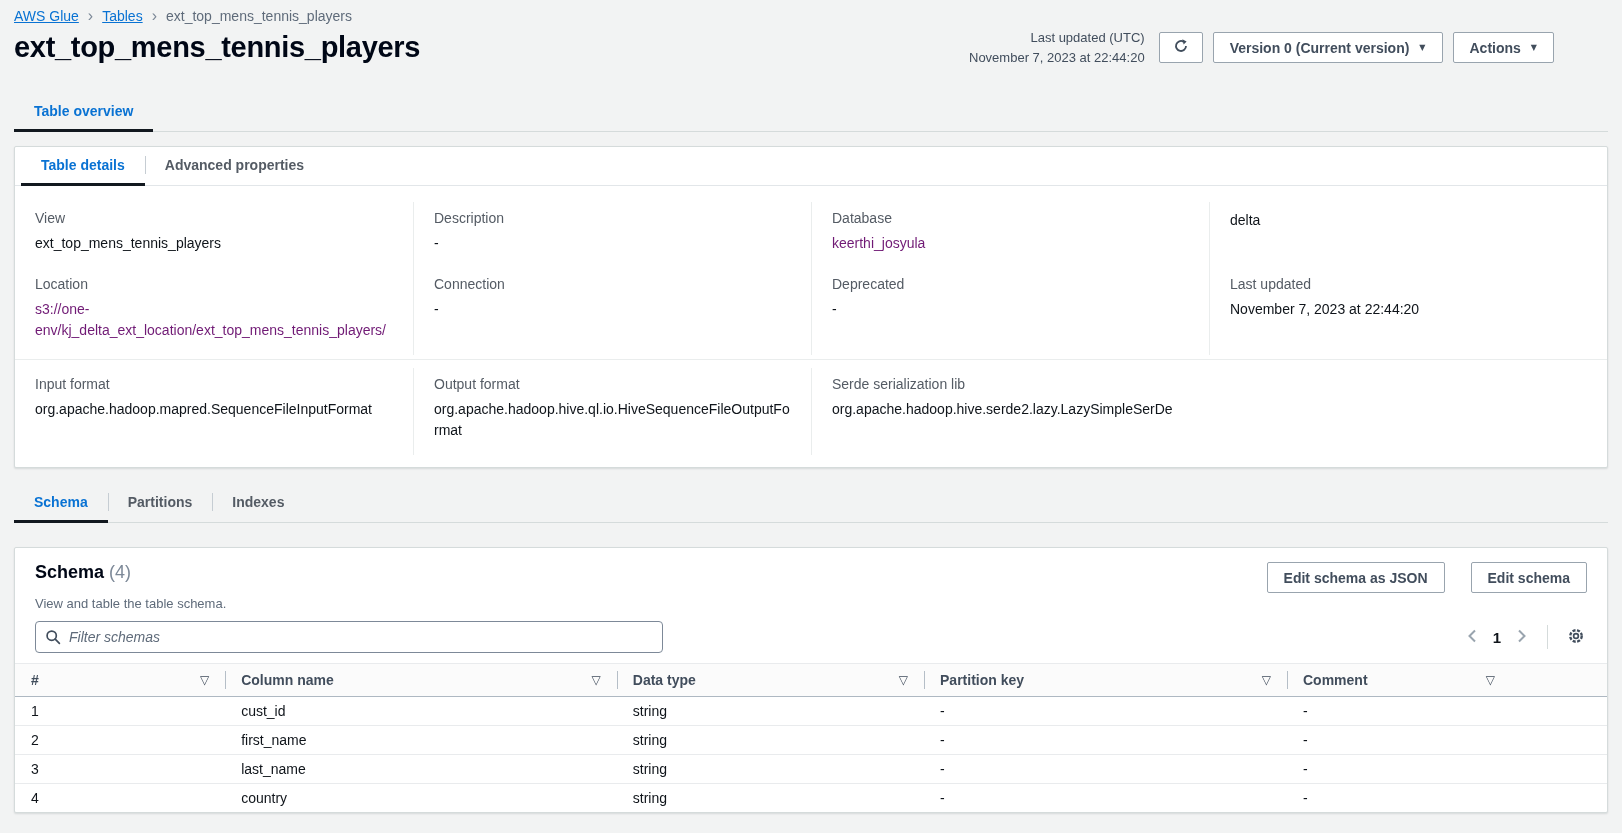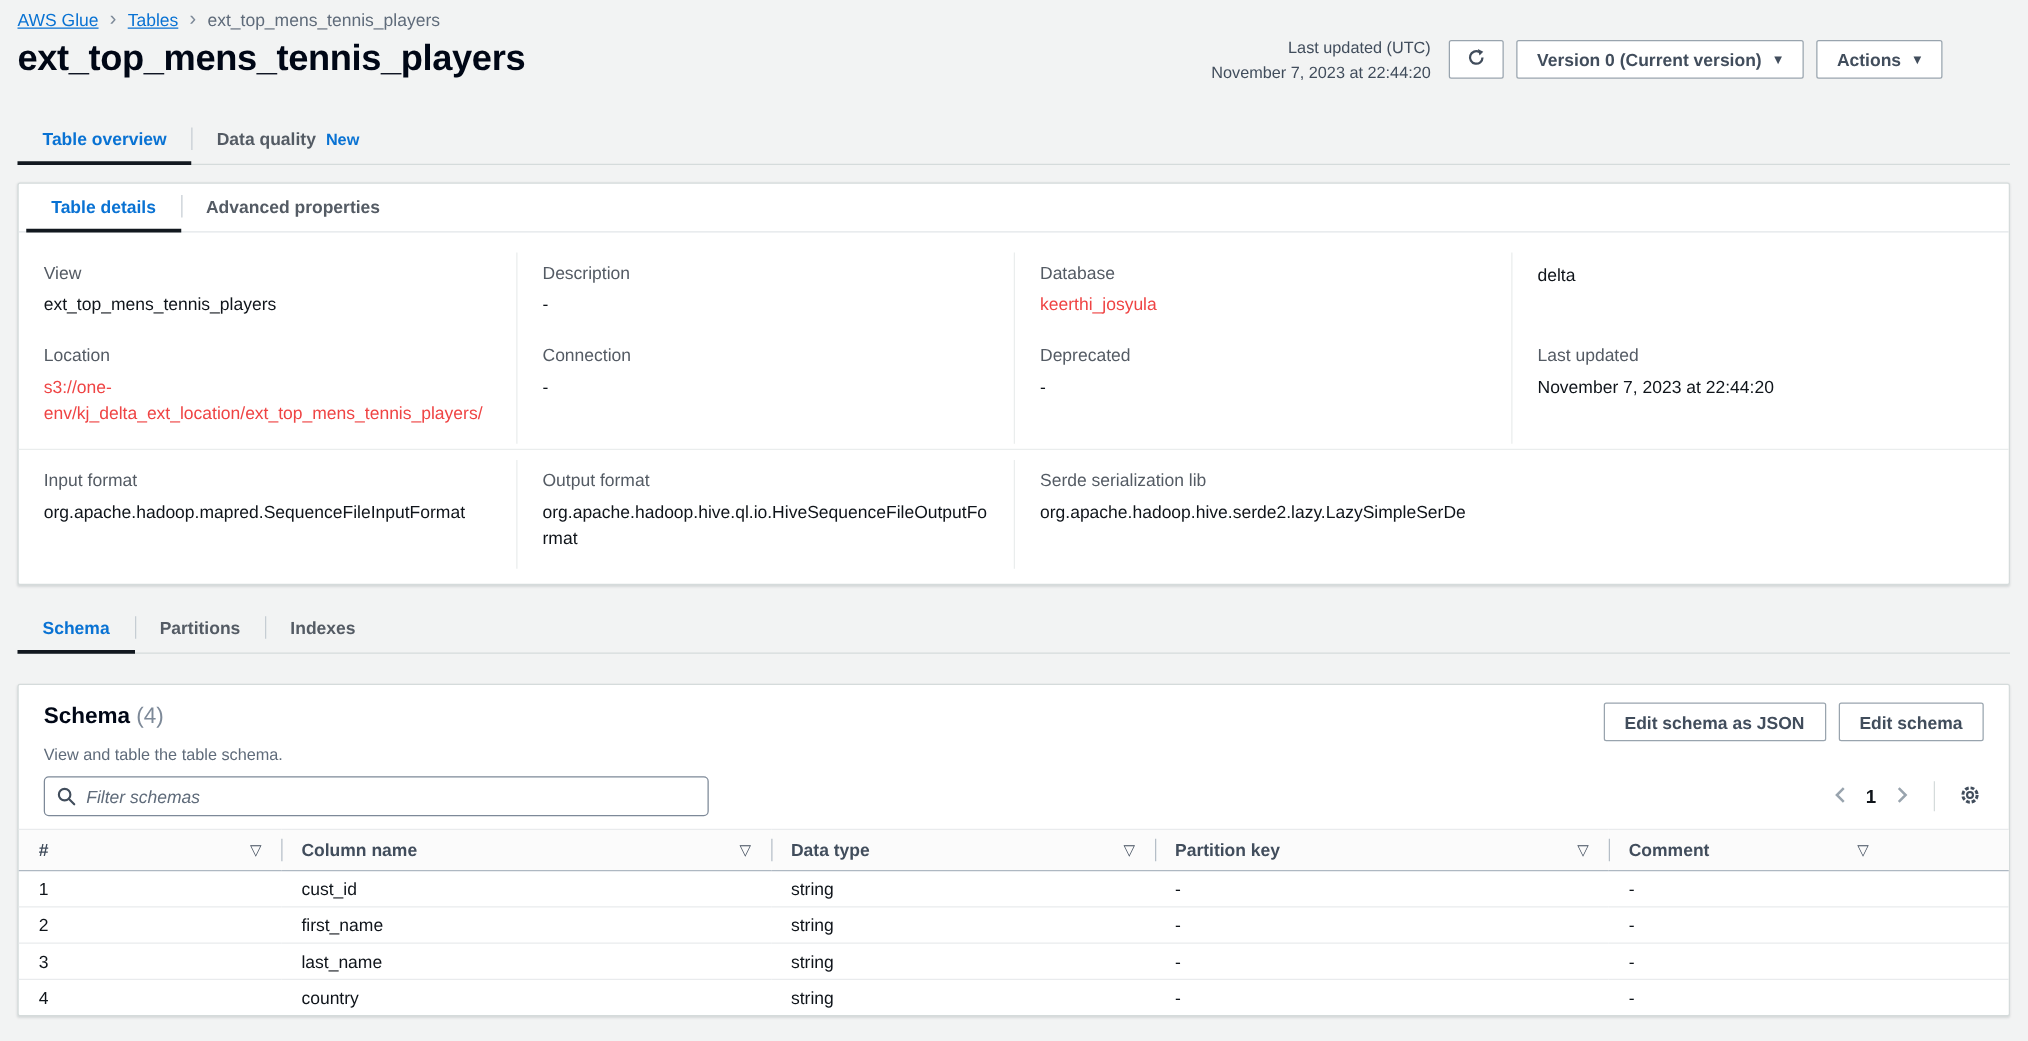--- a/index.html
+++ b/index.html
@@ -38,35 +38,35 @@
   .card .tabs{padding-left:6px;border-bottom:1px solid #e2e6e9;}
 
   
   .details-grid{display:grid;grid-template-columns:repeat(4,1fr);padding:16px 0 4px;}
   .details-grid .field:not(:nth-child(4n+1)){border-left:1px solid #eaeded;}
   .details-grid2{display:grid;grid-template-columns:1fr 1fr 2fr;padding:8px 0 12px;}
   .details-grid2 .field:not(:first-child){border-left:1px solid #eaeded;}
   .field{padding:8px 20px 14px;}
   .flabel{color:#545b64;padding-bottom:7px;font-size:14px;}
   .fvalue{color:#0f141a;font-size:14px;line-height:1.5;overflow-wrap:anywhere;}
-  .fvalue a{color:#ef4444;text-decoration:none;cursor:pointer;}
+  .fvalue a{color:#701a75;text-decoration:none;cursor:pointer;}
   .details-hr{border:none;border-top:1px solid #eaeded;margin:0;}
 
   
   .schema-tabs{margin-top:16px;}
 
   
   .card2{margin-top:24px;}
   .schema-header{display:flex;justify-content:space-between;align-items:flex-start;padding:14px 20px 0;}
   h2{margin:0;font-size:18px;font-weight:700;color:#000716;}
   .count{color:#7d8998;font-weight:400;margin-left:5px;}
-  .schema-actions{display:flex;gap:10px;}
+  .schema-actions{display:flex;gap:26px;}
   .schema-sub{padding:3px 20px 0;color:#5f6b7a;font-size:13px;}
   .schema-toolbar{display:flex;justify-content:space-between;align-items:center;padding:10px 20px 8px;}
-  .search-box{position:relative;width:532px;}
+  .search-box{position:relative;width:628px;}
   .search-box input{width:100%;box-sizing:border-box;height:32px;border:1px solid #7d8998;border-radius:4px;
                     padding:0 10px 0 33px;font-size:14px;font-family:inherit;color:#0f141a;background:#fff;}
   .search-box input::placeholder{color:#5f6b7a;font-style:italic;opacity:1;}
   .search-icon{position:absolute;left:10px;top:8px;}
   .pager{display:flex;align-items:center;gap:13px;}
   .page-num{font-weight:700;color:#0f141a;font-size:15px;}
   .pager-sep{width:1px;height:24px;background:#d5dbdb;margin:0 4px;}
   .pager-arrow,.gear-btn{background:none;border:none;padding:2px;cursor:pointer;display:flex;align-items:center;}
 
   
@@ -115,23 +115,20 @@
       <button class="btn">
         <span>Actions</span>
         <span class="caret">▼</span>
       </button>
     </div>
   </div>
 
   <div class="tabs main-tabs">
     <div class="tab active">
       <span>Table overview</span>
-    </div>
-    <div class="tab">
-      <span>Data quality</span><span class="new-badge">New</span>
     </div>
   </div>
 
   <div class="card card1">
     <div class="tabs">
       <div class="tab active">
         <span>Table details</span>
       </div>
       <div class="tab">
         <span>Advanced properties</span>

